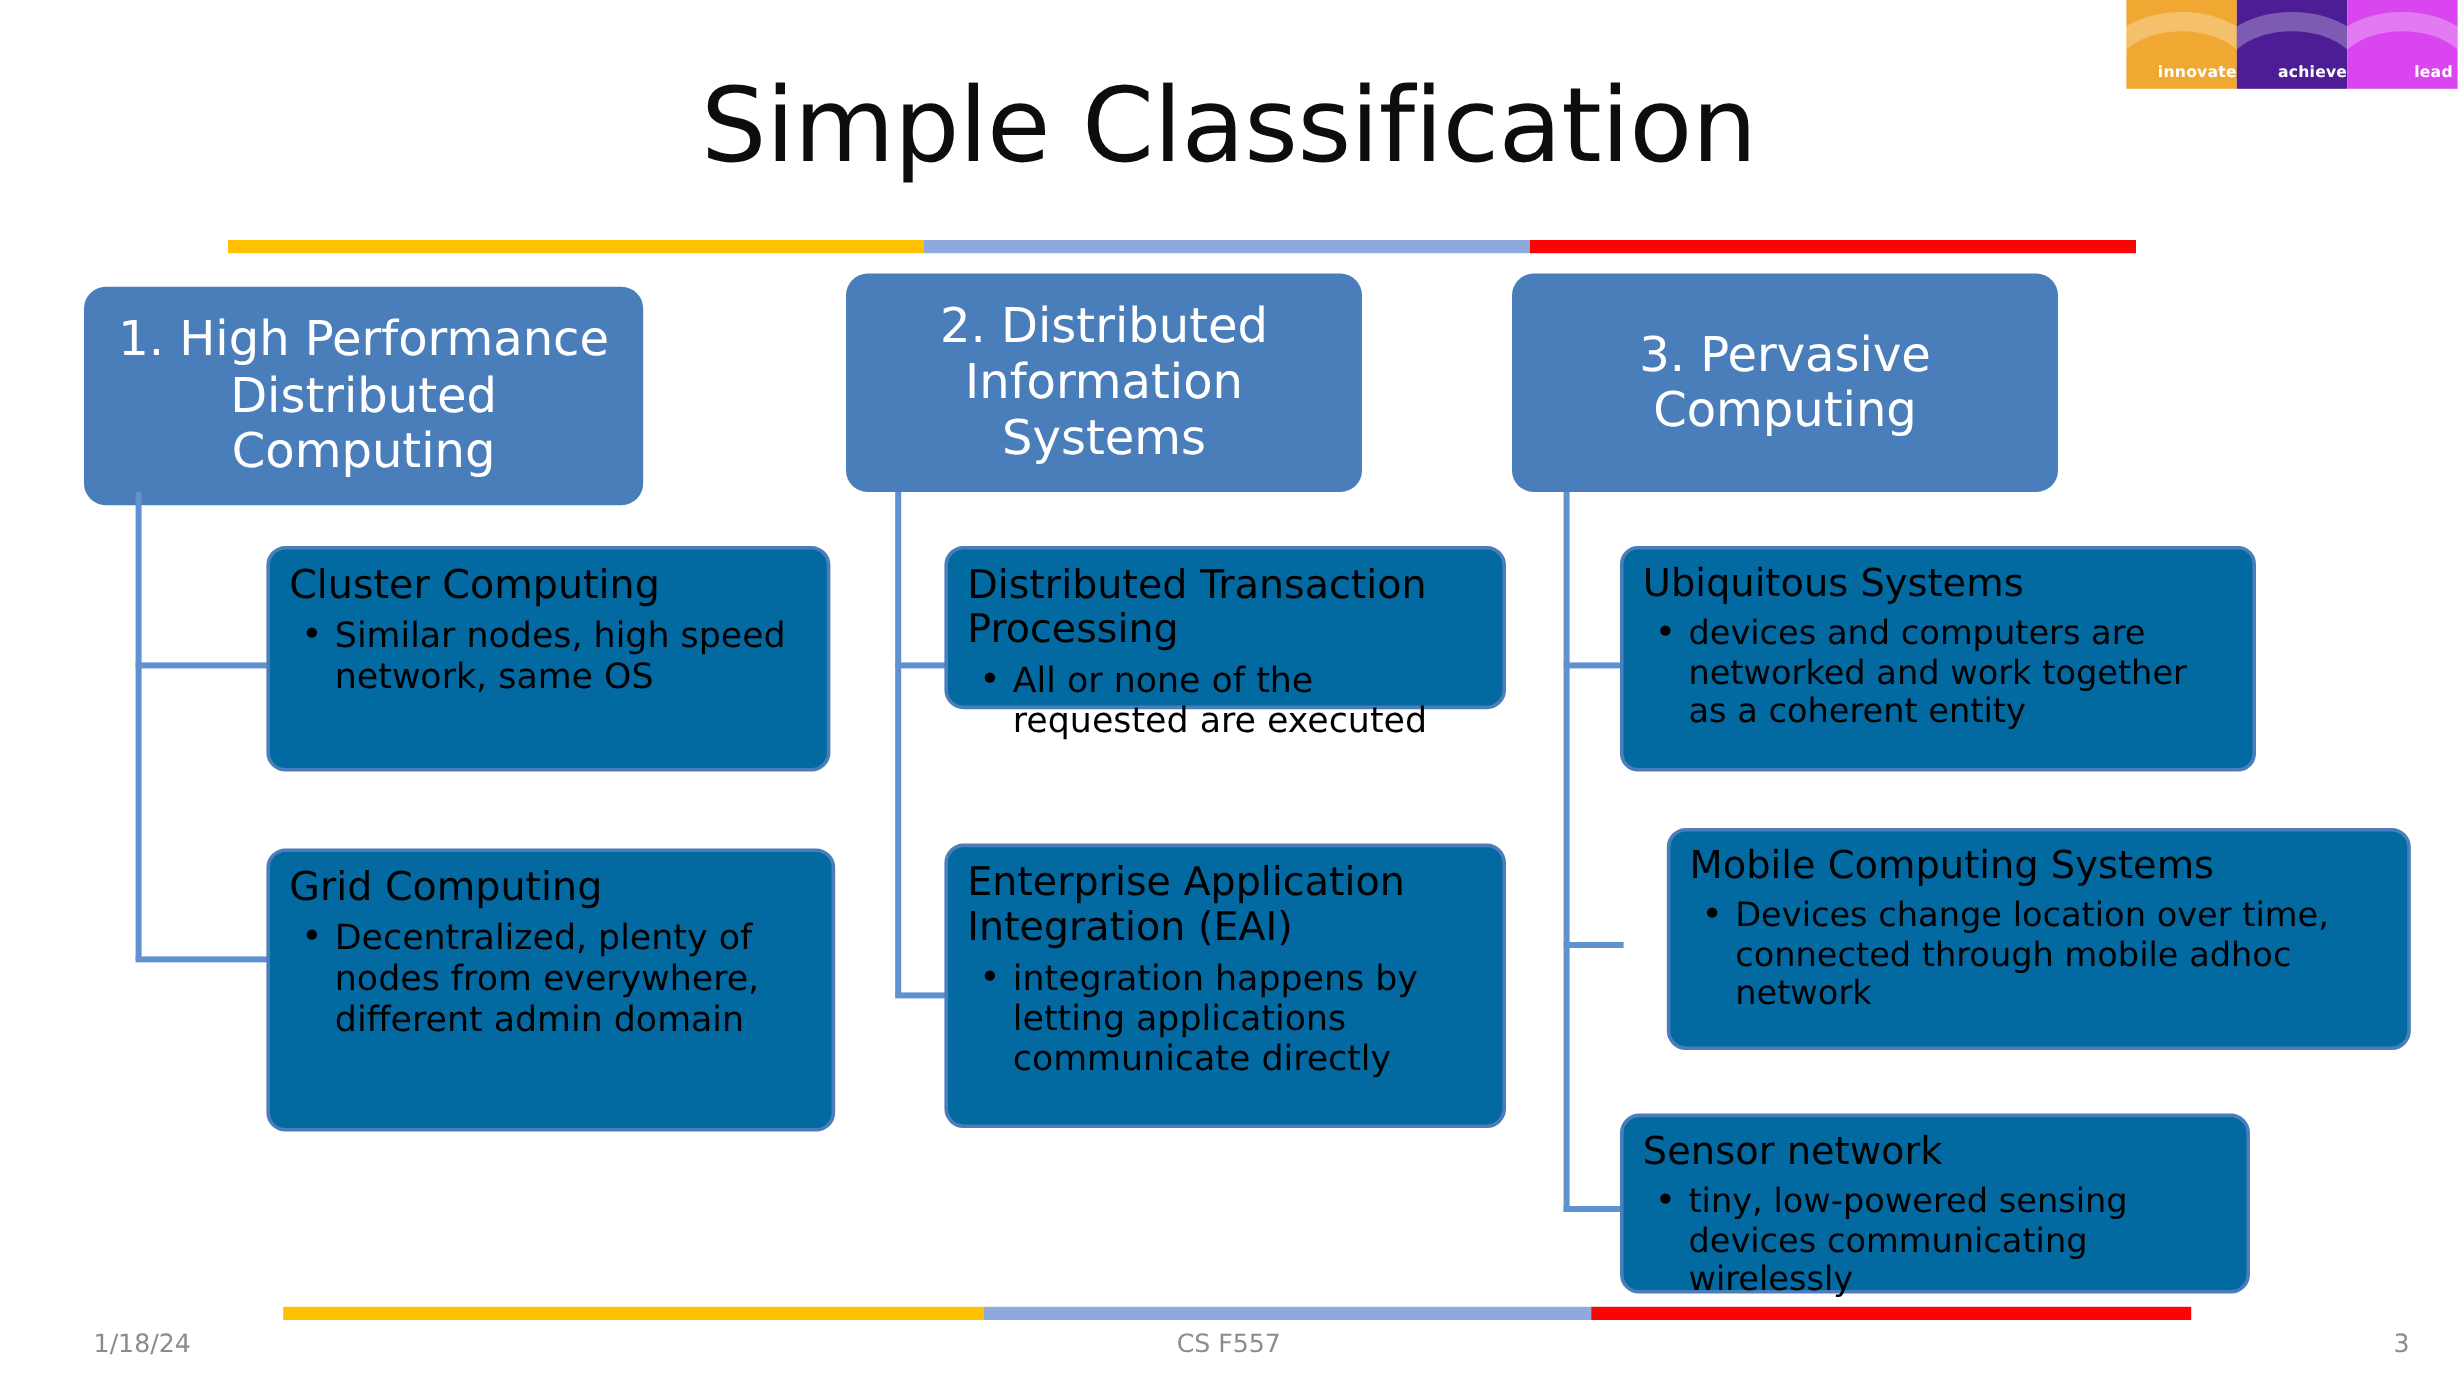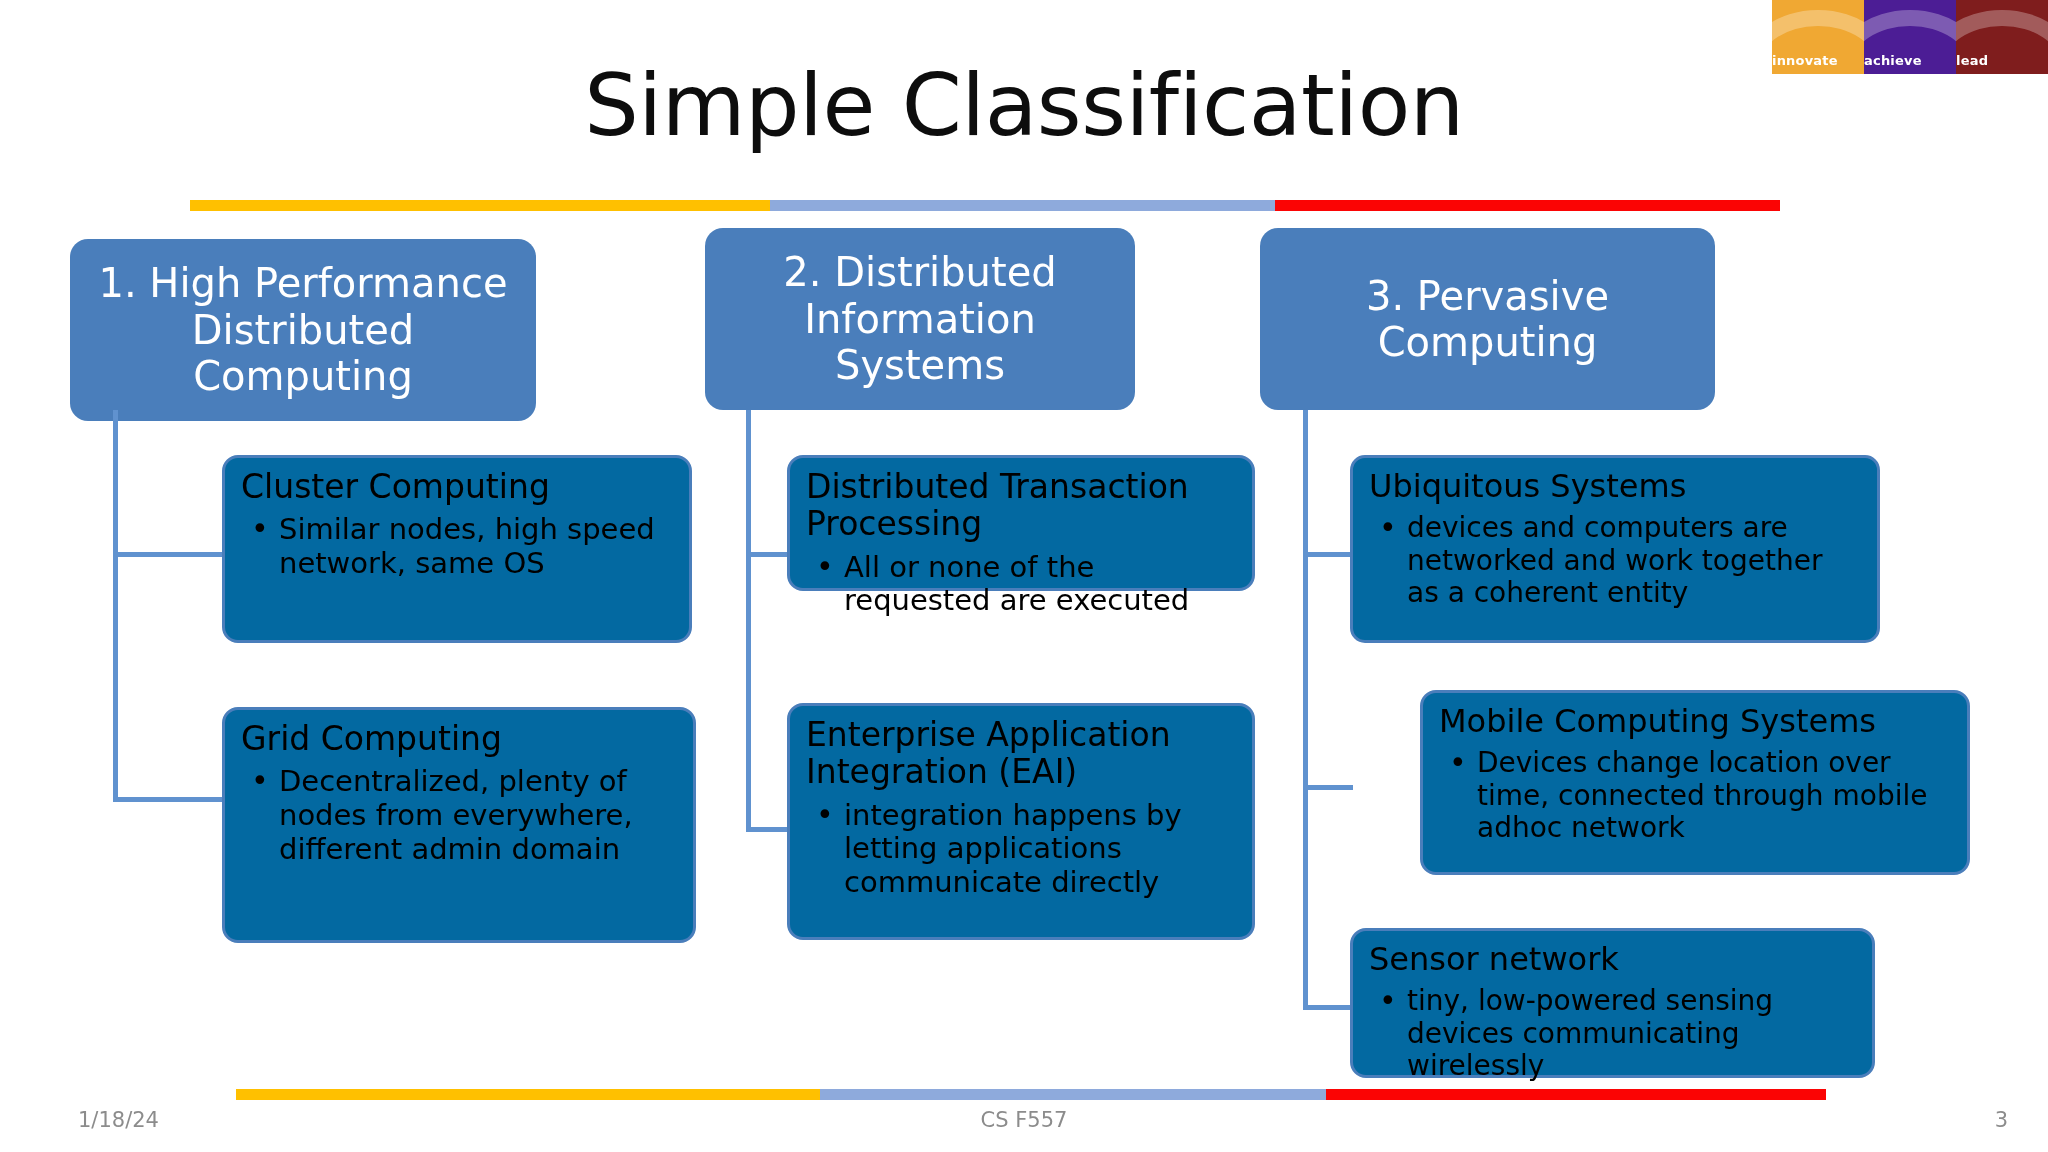--- a/index.html
+++ b/index.html
@@ -2,25 +2,25 @@
 <html><head>
 <meta charset="utf-8">
 <style>
   html,body{margin:0;padding:0;background:#fff;}
   body{width:2048px;height:1152px;position:relative;overflow:hidden;
        font-family:"DejaVu Sans","Liberation Sans",sans-serif;color:#000;}
   .slide{position:absolute;inset:0;background:#ffffff;}
 
   
   .logo{position:absolute;left:1772px;top:0px;width:276px;height:74px;display:flex;}
-  .logo .panel{flex:1;position:relative;overflow:hidden;display:flex;align-items:flex-end;justify-content:flex-start;}
+  .logo .panel{flex:1;position:relative;overflow:hidden;display:flex;align-items:flex-end;justify-content:flex-end;}
   .logo .panel span{font-size:13px;font-weight:bold;color:#ffffff;padding-bottom:6px;letter-spacing:0.2px;}
   .logo .p1{background:#f0a833;}
   .logo .p2{background:#4c1d95;}
-  .logo .p3{background:#7f1d1d;}
+  .logo .p3{background:#d946ef;}
   .logo .arc{position:absolute;left:-30%;top:14%;width:160%;height:150%;border:16px solid rgba(255,255,255,0.28);
              border-radius:50%;box-sizing:border-box;}
   .logo .p3 span{padding-right:4px;}
 
   
   .title{position:absolute;left:0;top:60px;width:2048px;text-align:center;
          font-size:86px;line-height:1.05;font-weight:400;color:#0d0d0d;letter-spacing:-0.5px;}
 
   
   .bar{position:absolute;height:11px;}
@@ -145,21 +145,21 @@
   <div class="line hline" style="left:1303px;top:785px;width:50px;"></div>
   <div class="line hline" style="left:1303px;top:1005px;width:50px;"></div>
 
   <div class="cbox small" style="left:1350px;top:455px;width:530px;height:188px;border-radius:15px;">
     <div class="head">Ubiquitous Systems</div>
     <ul>
       <li>devices and computers are networked and work together as a coherent entity</li>
     </ul>
   </div>
 
-  <div class="cbox small" style="left:1420px;top:690px;width:550px;height:185px;">
+  <div class="cbox small" style="left:1389px;top:690px;width:620px;height:185px;">
     <div class="head">Mobile Computing Systems</div>
     <ul>
       <li>Devices change location over time, connected through mobile adhoc network</li>
     </ul>
   </div>
 
   <div class="cbox small" style="left:1350px;top:928px;width:525px;height:150px;">
     <div class="head">Sensor network</div>
     <ul>
       <li>tiny, low-powered sensing devices communicating wirelessly</li>

